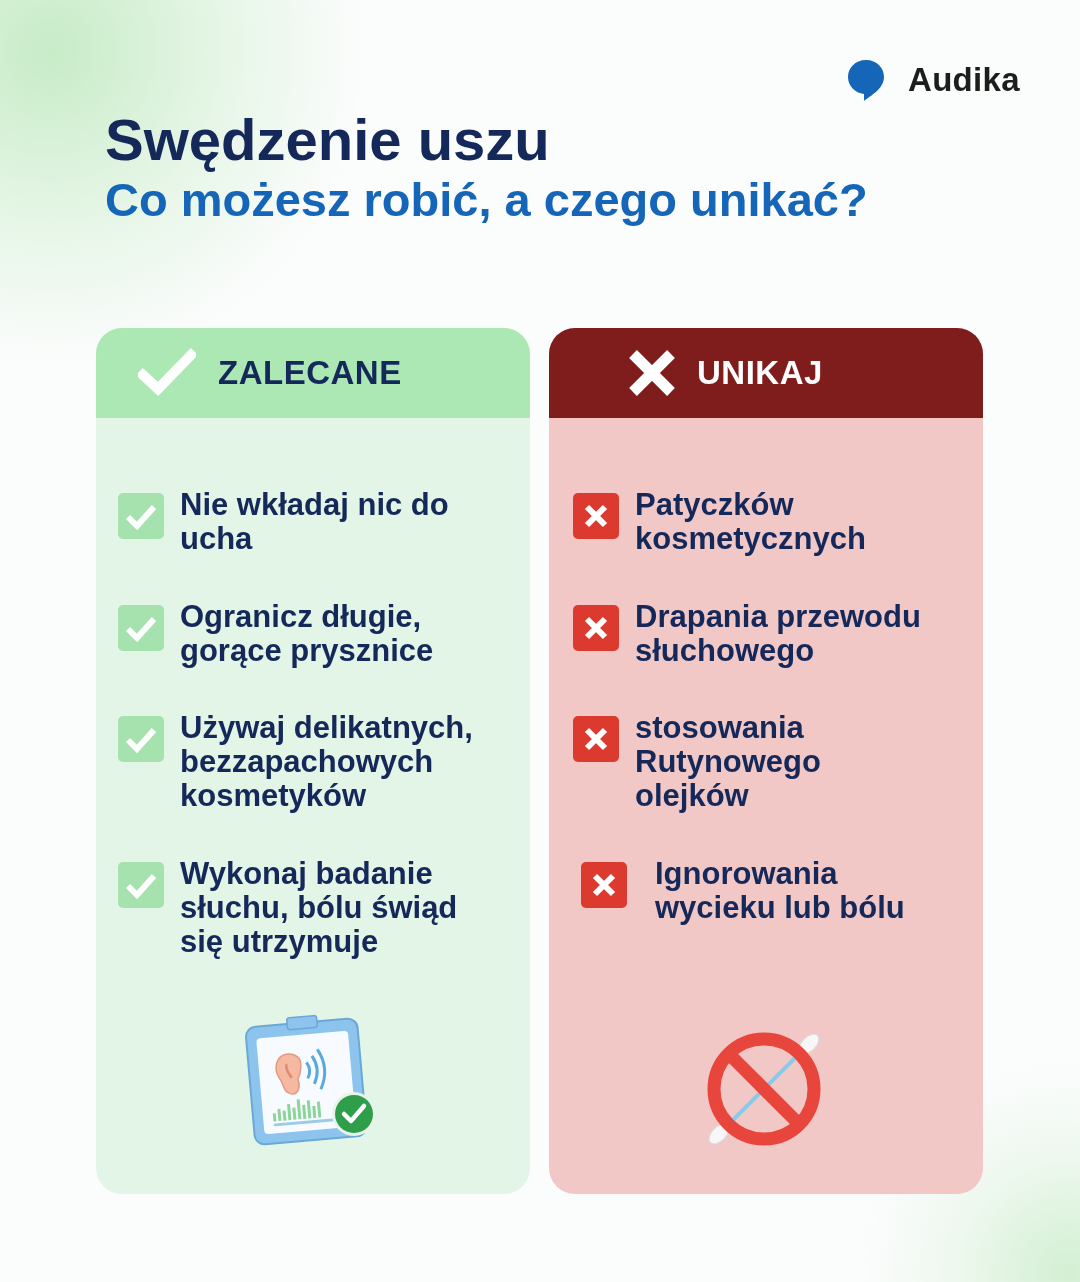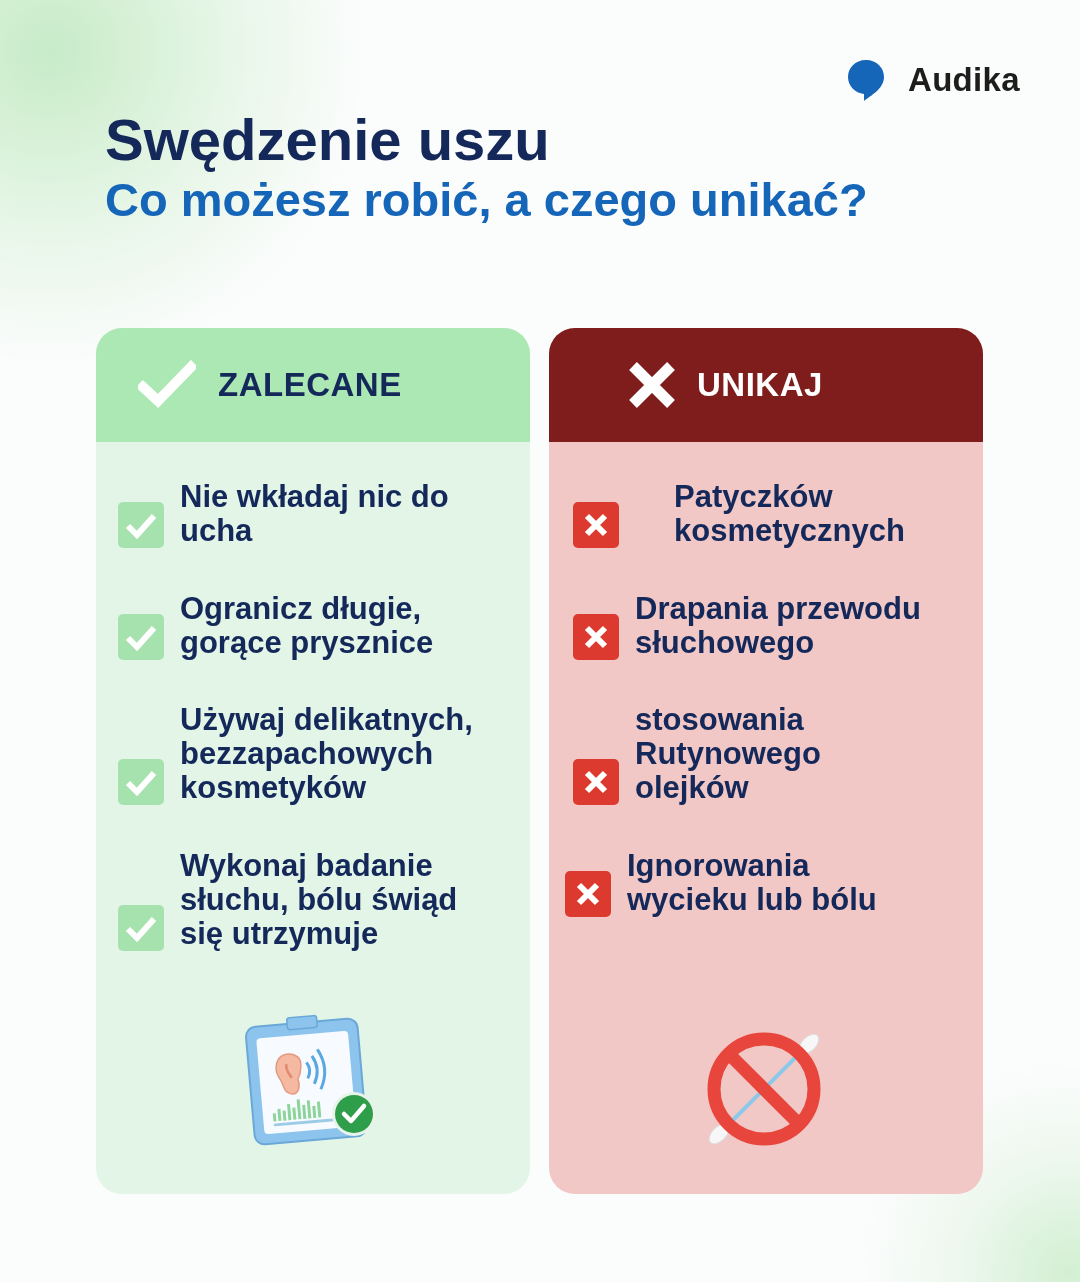--- a/index.html
+++ b/index.html
@@ -34,33 +34,33 @@
     position: absolute; left: 105px; top: 174px;
     font-size: 47px; font-weight: 700; color: #1565b8; line-height: 1.1;
   }
   .card {
     position: absolute; top: 328px; width: 434px; height: 866px;
     border-radius: 26px; overflow: hidden;
   }
   .card-do { left: 96px; background: #e3f5e6; }
   .card-dont { left: 549px; background: #f2c8c6; }
   .card-header {
-    height: 114px; display: flex; align-items: center;
+    height: 90px; display: flex; align-items: center;
   }
   .card-do .card-header { background: #ace8b4; padding-left: 42px; }
   .card-dont .card-header { background: #7f1d1d; padding-left: 78px; }
   .header-icon { width: 58px; height: 50px; margin-right: 22px; }
   .card-dont .header-icon { width: 50px; height: 50px; margin-right: 20px; }
   .header-label {
     font-size: 33px; font-weight: 700; letter-spacing: 0.5px;
   }
   .card-do .header-label { color: #14285a; }
   .card-dont .header-label { color: #ffffff; }
   .item {
-    position: absolute; display: flex; align-items: flex-end;
+    position: absolute; display: flex; align-items: flex-start; margin-top: 8px;
   }
   .item-icon {
     width: 46px; height: 46px; border-radius: 5px; flex: 0 0 auto;
     display: flex; align-items: center; justify-content: center; margin-top: 5px;
   }
   .card-do .item-icon { background: #a6e2ae; }
   .card-dont .item-icon { background: #dc3a2e; }
   .item-text {
     margin-left: 16px; font-size: 31px; font-weight: 700; color: #14285a; line-height: 34px;
   }
@@ -174,21 +174,21 @@
 </section>
 
 <section class="card card-dont">
   <div class="card-header">
     <svg class="header-icon" viewBox="0 0 50 50">
       <path d="M6 6 L44 44 M44 6 L6 44" stroke="#ffffff" stroke-width="11" fill="none"></path>
     </svg>
     <span class="header-label">UNIKAJ</span>
   </div>
 
-  <div class="item" style="left:24px; top:152px;gap:39px;">
+  <div class="item" style="left:24px; top:152px;">
     <span class="item-icon">
       <svg width="28" height="28" viewBox="0 0 28 28">
           <path d="M5 5 L23 23 M23 5 L5 23" stroke="#fff" stroke-width="6"></path>
         </svg>
     </span>
     <div class="item-text">
       <div>Patyczków</div>
       <div>kosmetycznych</div>
     </div>
   </div>
@@ -211,21 +211,21 @@
           <path d="M5 5 L23 23 M23 5 L5 23" stroke="#fff" stroke-width="6"></path>
         </svg>
     </span>
     <div class="item-text">
       <div>stosowania</div>
       <div>Rutynowego</div>
       <div>olejków</div>
     </div>
   </div>
 
-  <div class="item" style="left:16px; top:521px;">
+  <div class="item" style="left:32px; top:521px;gap:12px;">
     <span class="item-icon">
       <svg width="28" height="28" viewBox="0 0 28 28">
           <path d="M5 5 L23 23 M23 5 L5 23" stroke="#fff" stroke-width="6"></path>
         </svg>
     </span>
     <div class="item-text">
       <div>Ignorowania</div>
       <div>wycieku lub bólu</div>
     </div>
   </div>

